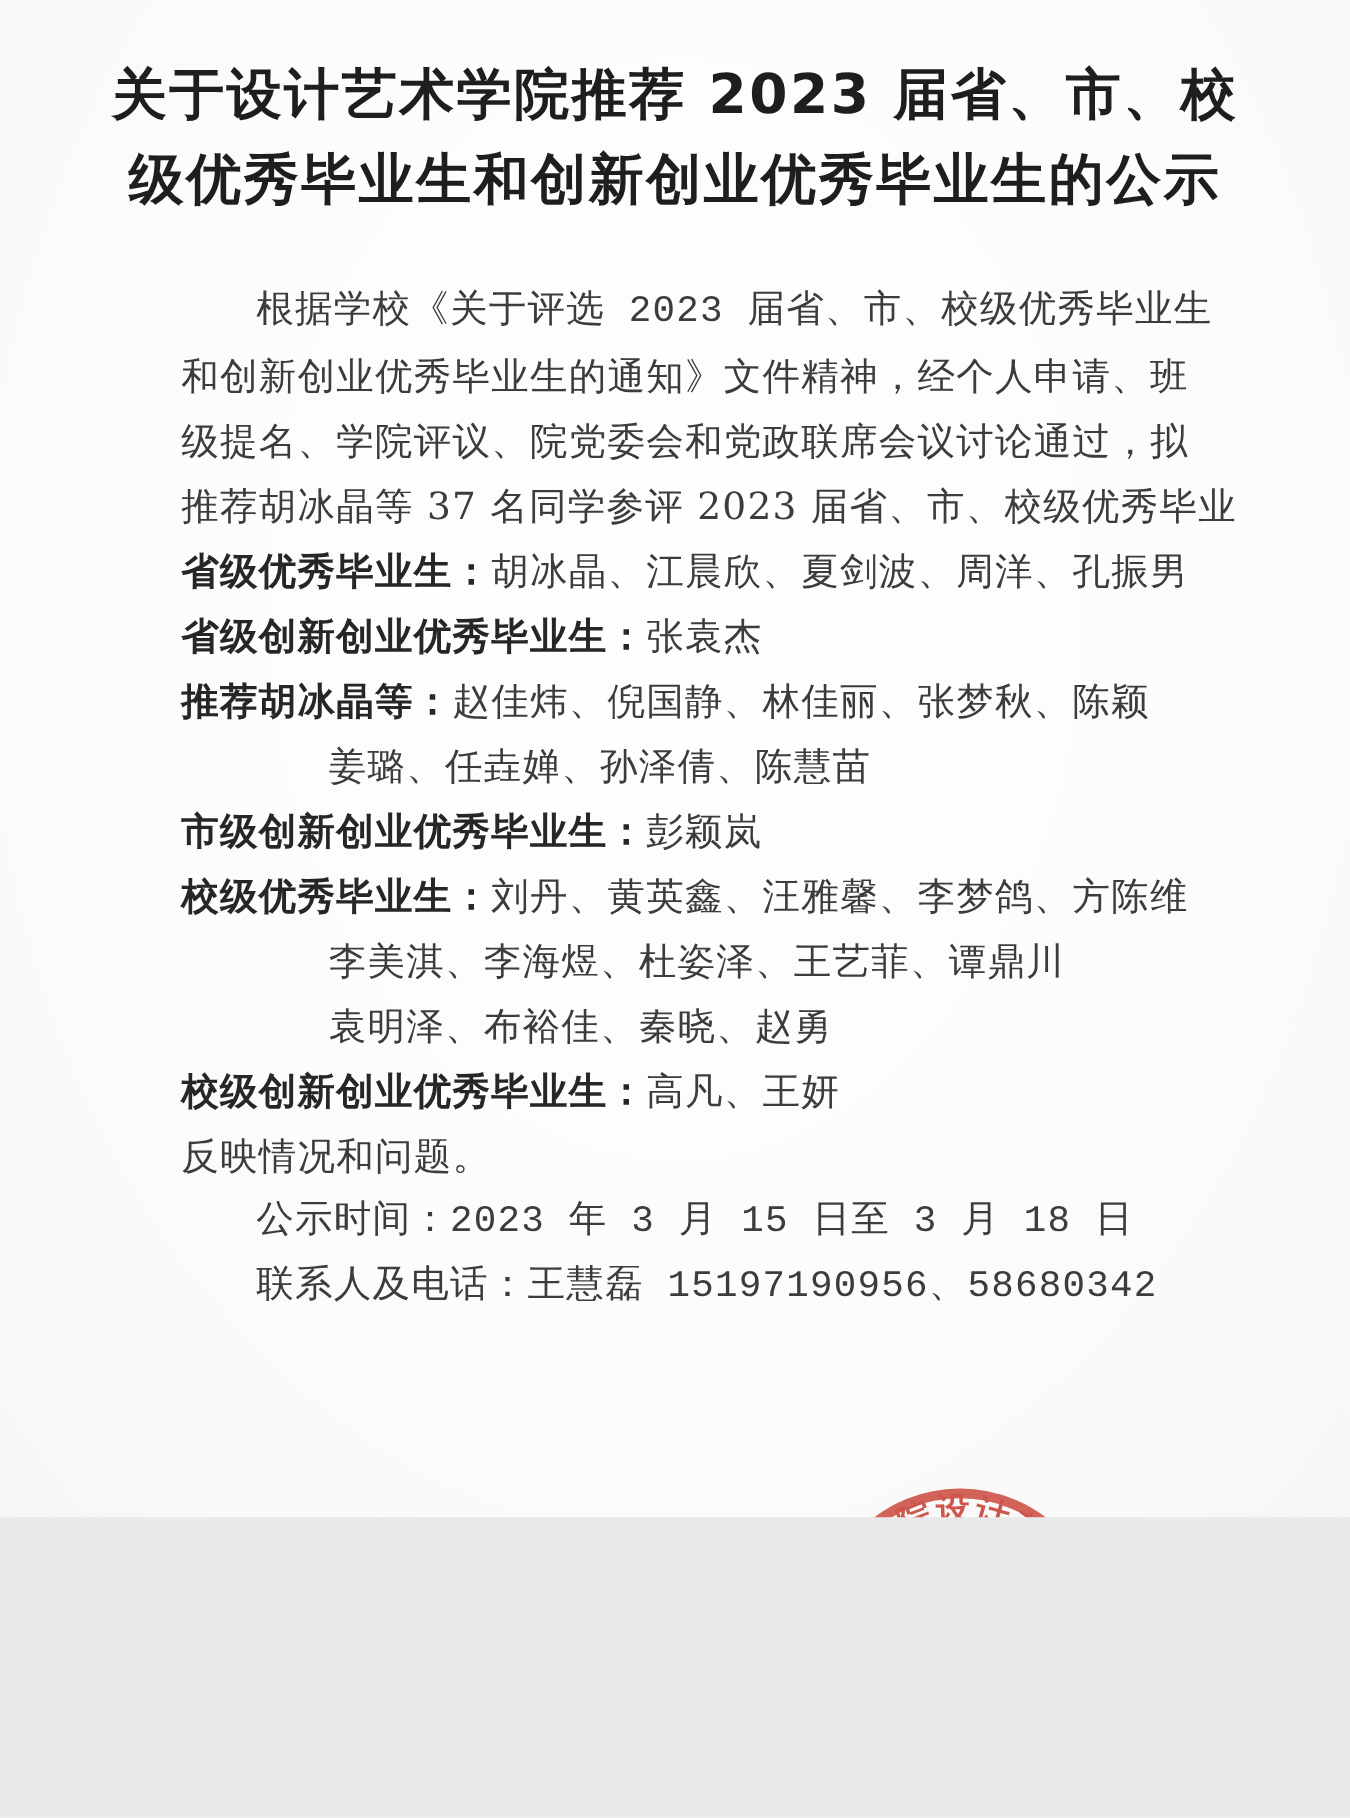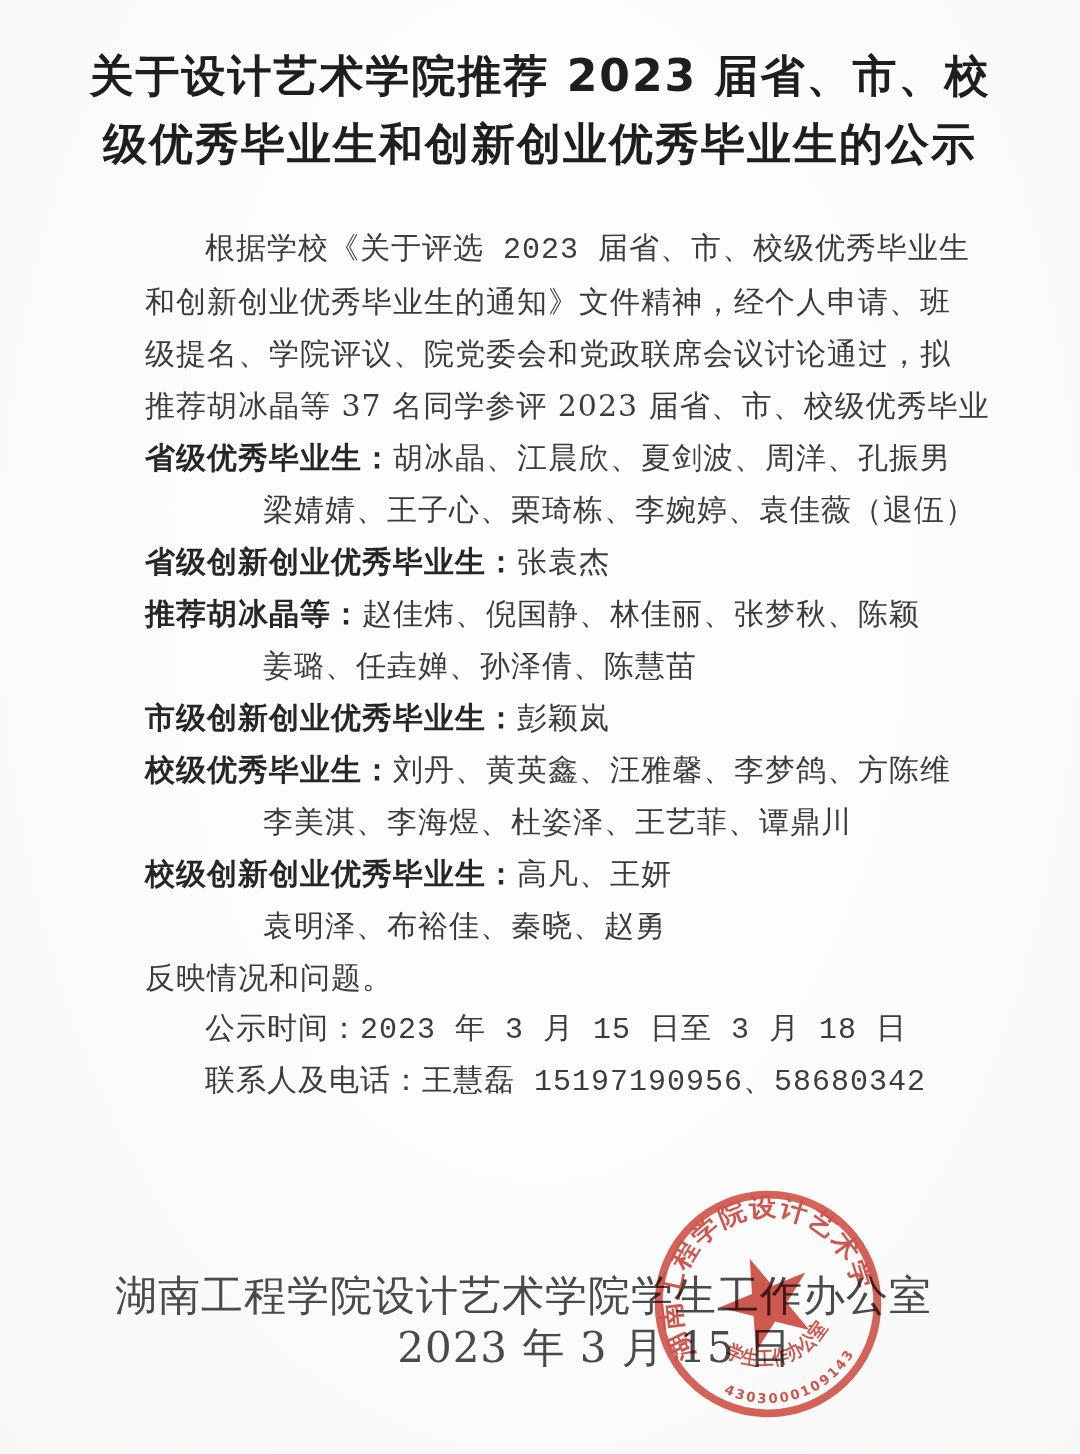--- a/index.html
+++ b/index.html
@@ -1,18 +1,18 @@
 <!DOCTYPE html>
 <html><head>
 <meta charset="utf-8">
 <style>
   html,body{margin:0;padding:0;background:#e9e9e9;}
   .page{
     position:relative;
-    width:1080px;height:1454px;
+    width:1080px;height:1214px;
     margin:0 auto;
     background:
       radial-gradient(ellipse at 50% 40%, #fefefe 0%, #fcfcfc 55%, #f7f7f6 100%);
     overflow:hidden;
     font-family:"DejaVu Serif","Liberation Serif",serif;
     color:#3d3d3d;
   }
   .doc-title{
     margin-top:42px;
     text-align:center;
@@ -77,44 +77,43 @@
 
   <div class="content">
     <div class="line indent2">根据学校《关于评选 2023 届省、市、校级优秀毕业生</div>
     <div class="line">和创新创业优秀毕业生的通知》文件精神，经个人申请、班</div>
     <div class="line">级提名、学院评议、院党委会和党政联席会议讨论通过，拟</div>
     <div class="line">推荐胡冰晶等 37 名同学参评 2023 届省、市、校级优秀毕业</div>
 
     <div class="line">
       <span class="sec-label">省级优秀毕业生：</span><span>胡冰晶、江晨欣、夏剑波、周洋、孔振男</span>
     </div>
-    <div class="line cont">梁婧婧、王子心、栗琦栋、李婉婷、袁佳薇（退伍）</div>
 
     <div class="line">
       <span class="sec-label">省级创新创业优秀毕业生：</span><span>张袁杰</span>
     </div>
 
     <div class="line">
       <span class="sec-label">推荐胡冰晶等：</span><span>赵佳炜、倪国静、林佳丽、张梦秋、陈颖</span>
     </div>
     <div class="line cont">姜璐、任垚婵、孙泽倩、陈慧苗</div>
 
     <div class="line">
       <span class="sec-label">市级创新创业优秀毕业生：</span><span>彭颖岚</span>
     </div>
 
     <div class="line">
       <span class="sec-label">校级优秀毕业生：</span><span>刘丹、黄英鑫、汪雅馨、李梦鸽、方陈维</span>
     </div>
     <div class="line cont">李美淇、李海煜、杜姿泽、王艺菲、谭鼎川</div>
+    <div class="line cont">袁明泽、布裕佳、秦晓、赵勇</div>
+
     <div class="line">
       <span class="sec-label">校级创新创业优秀毕业生：</span><span>高凡、王妍</span>
     </div>
-
-    <div class="line cont">袁明泽、布裕佳、秦晓、赵勇</div>
 
     <div class="line">反映情况和问题。</div>
     <div class="line indent2">公示时间：2023 年 3 月 15 日至 3 月 18 日</div>
     <div class="line indent2">联系人及电话：王慧磊 15197190956、58680342</div>
   </div>
 
   <div class="signature">
     <div>湖南工程学院设计艺术学院学生工作办公室</div>
     <div class="date">2023 年 3 月 15 日</div>
   </div>

